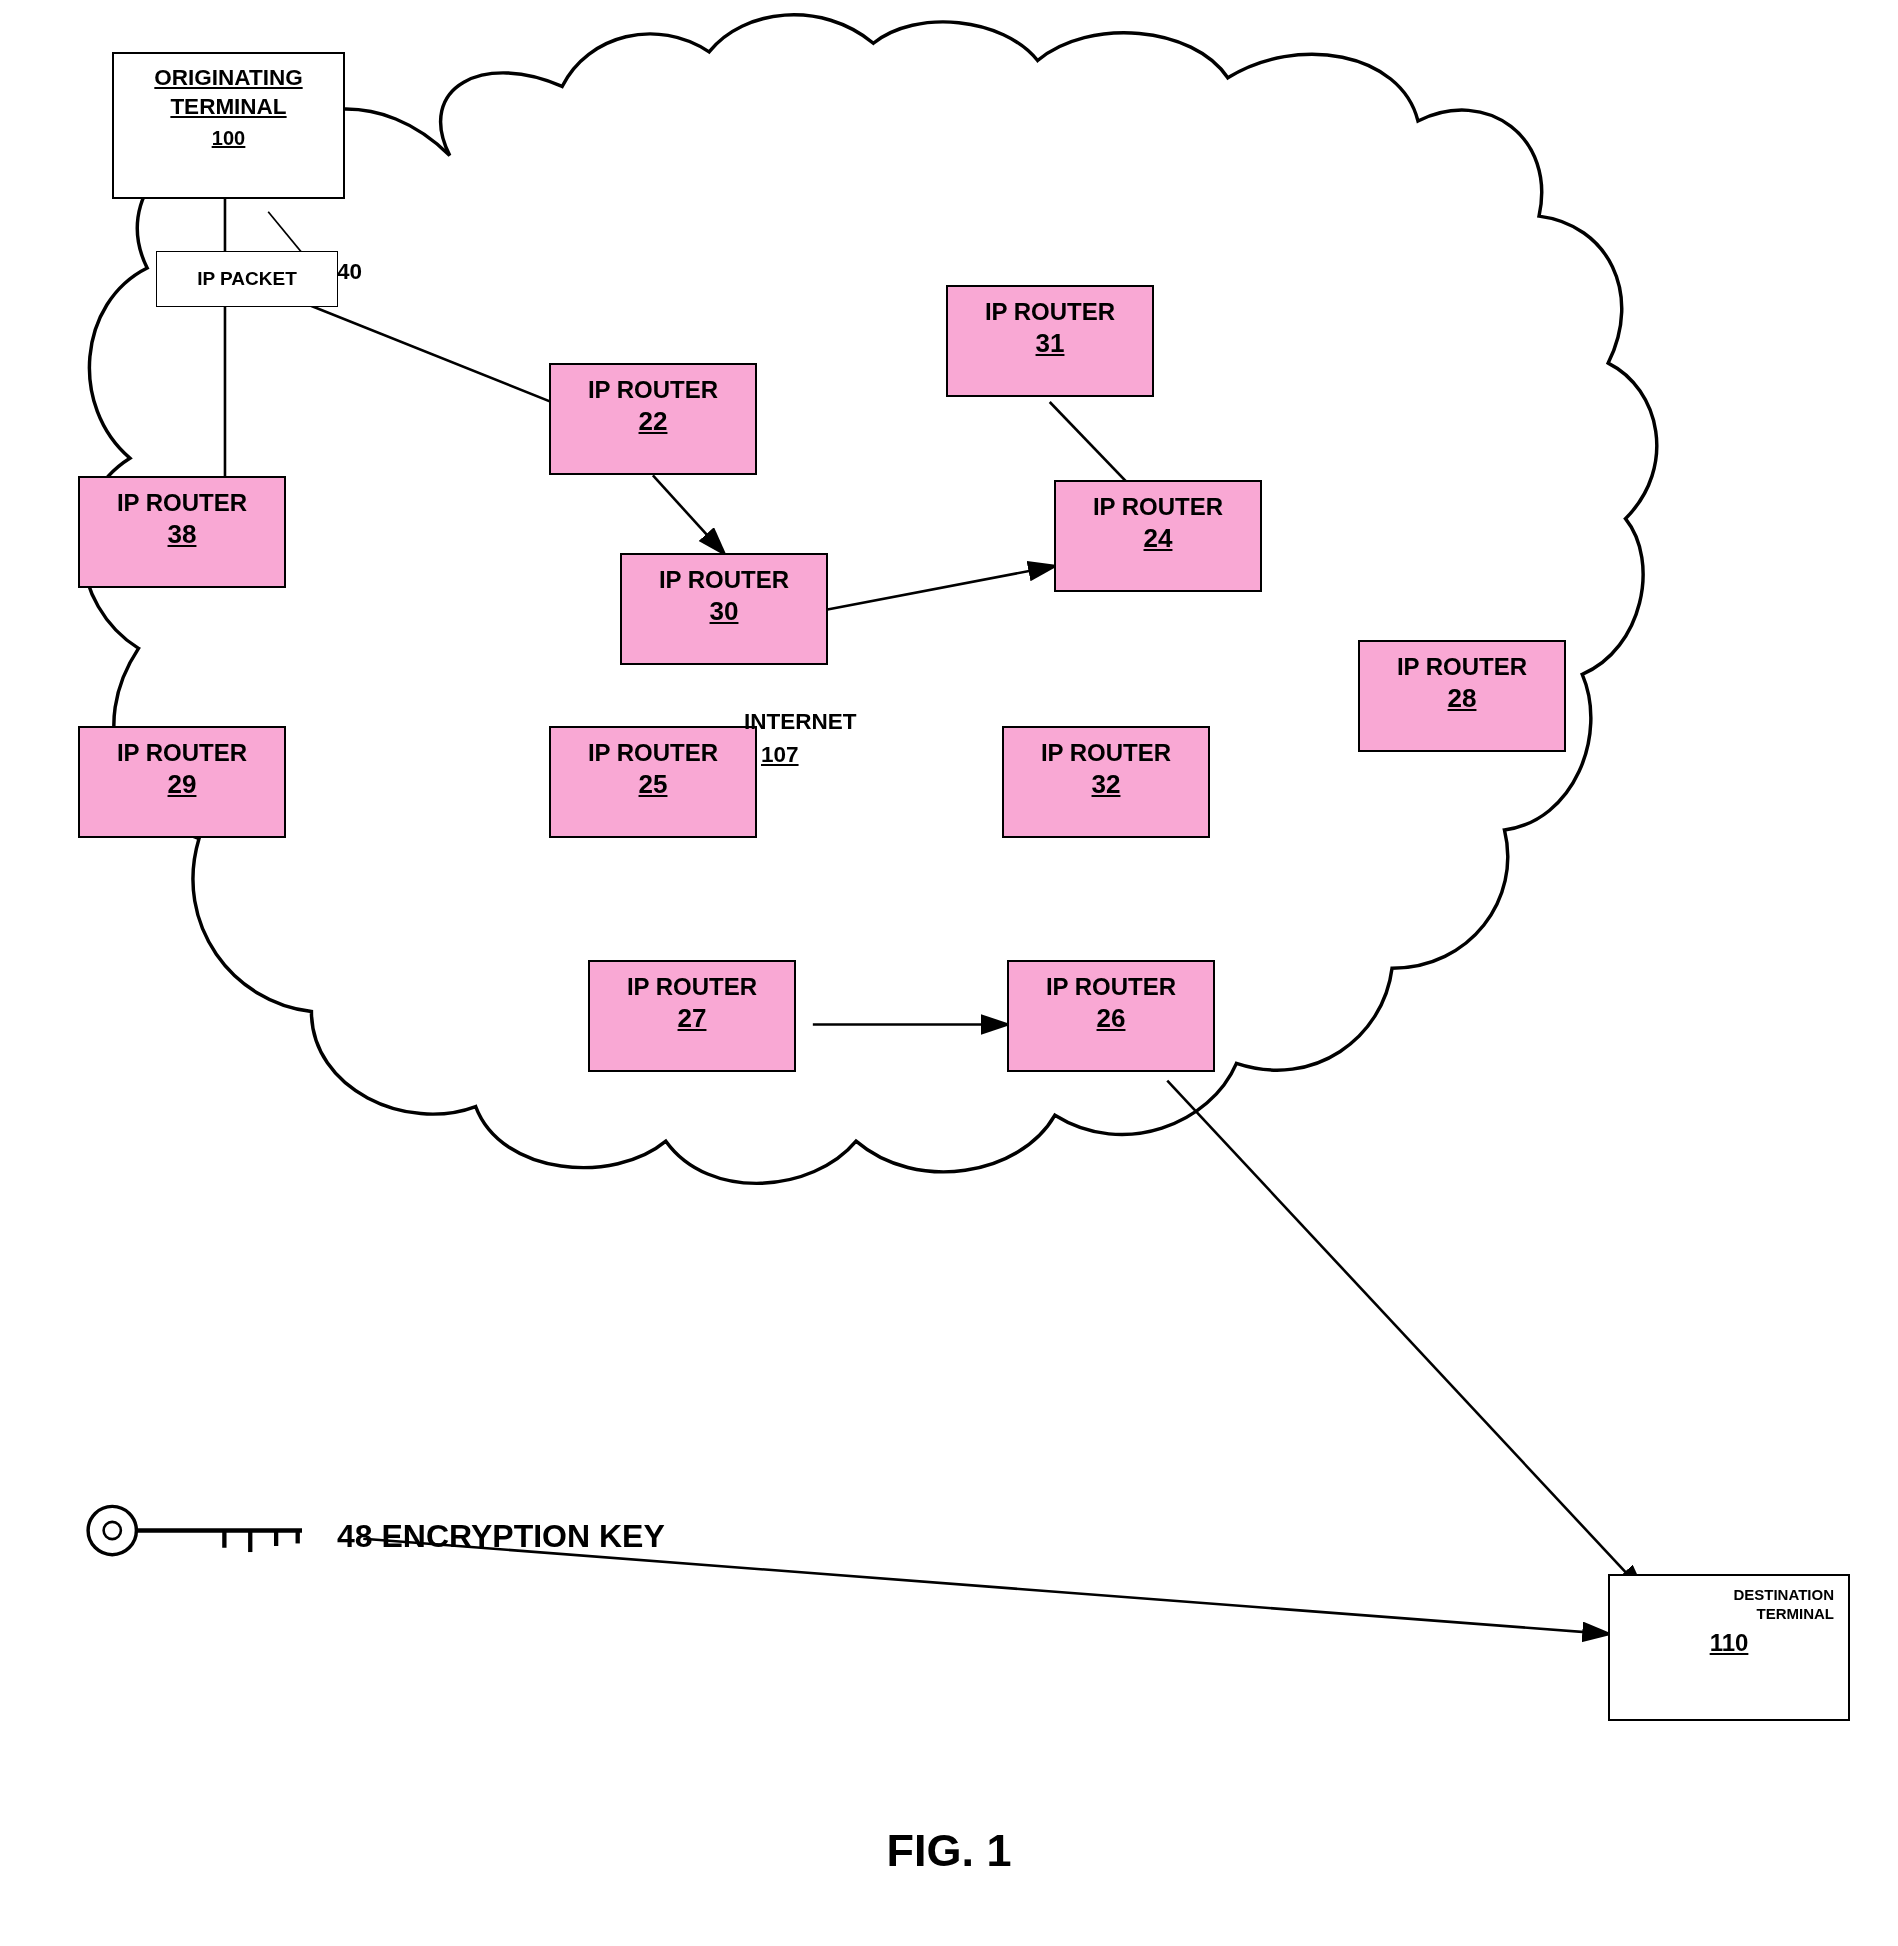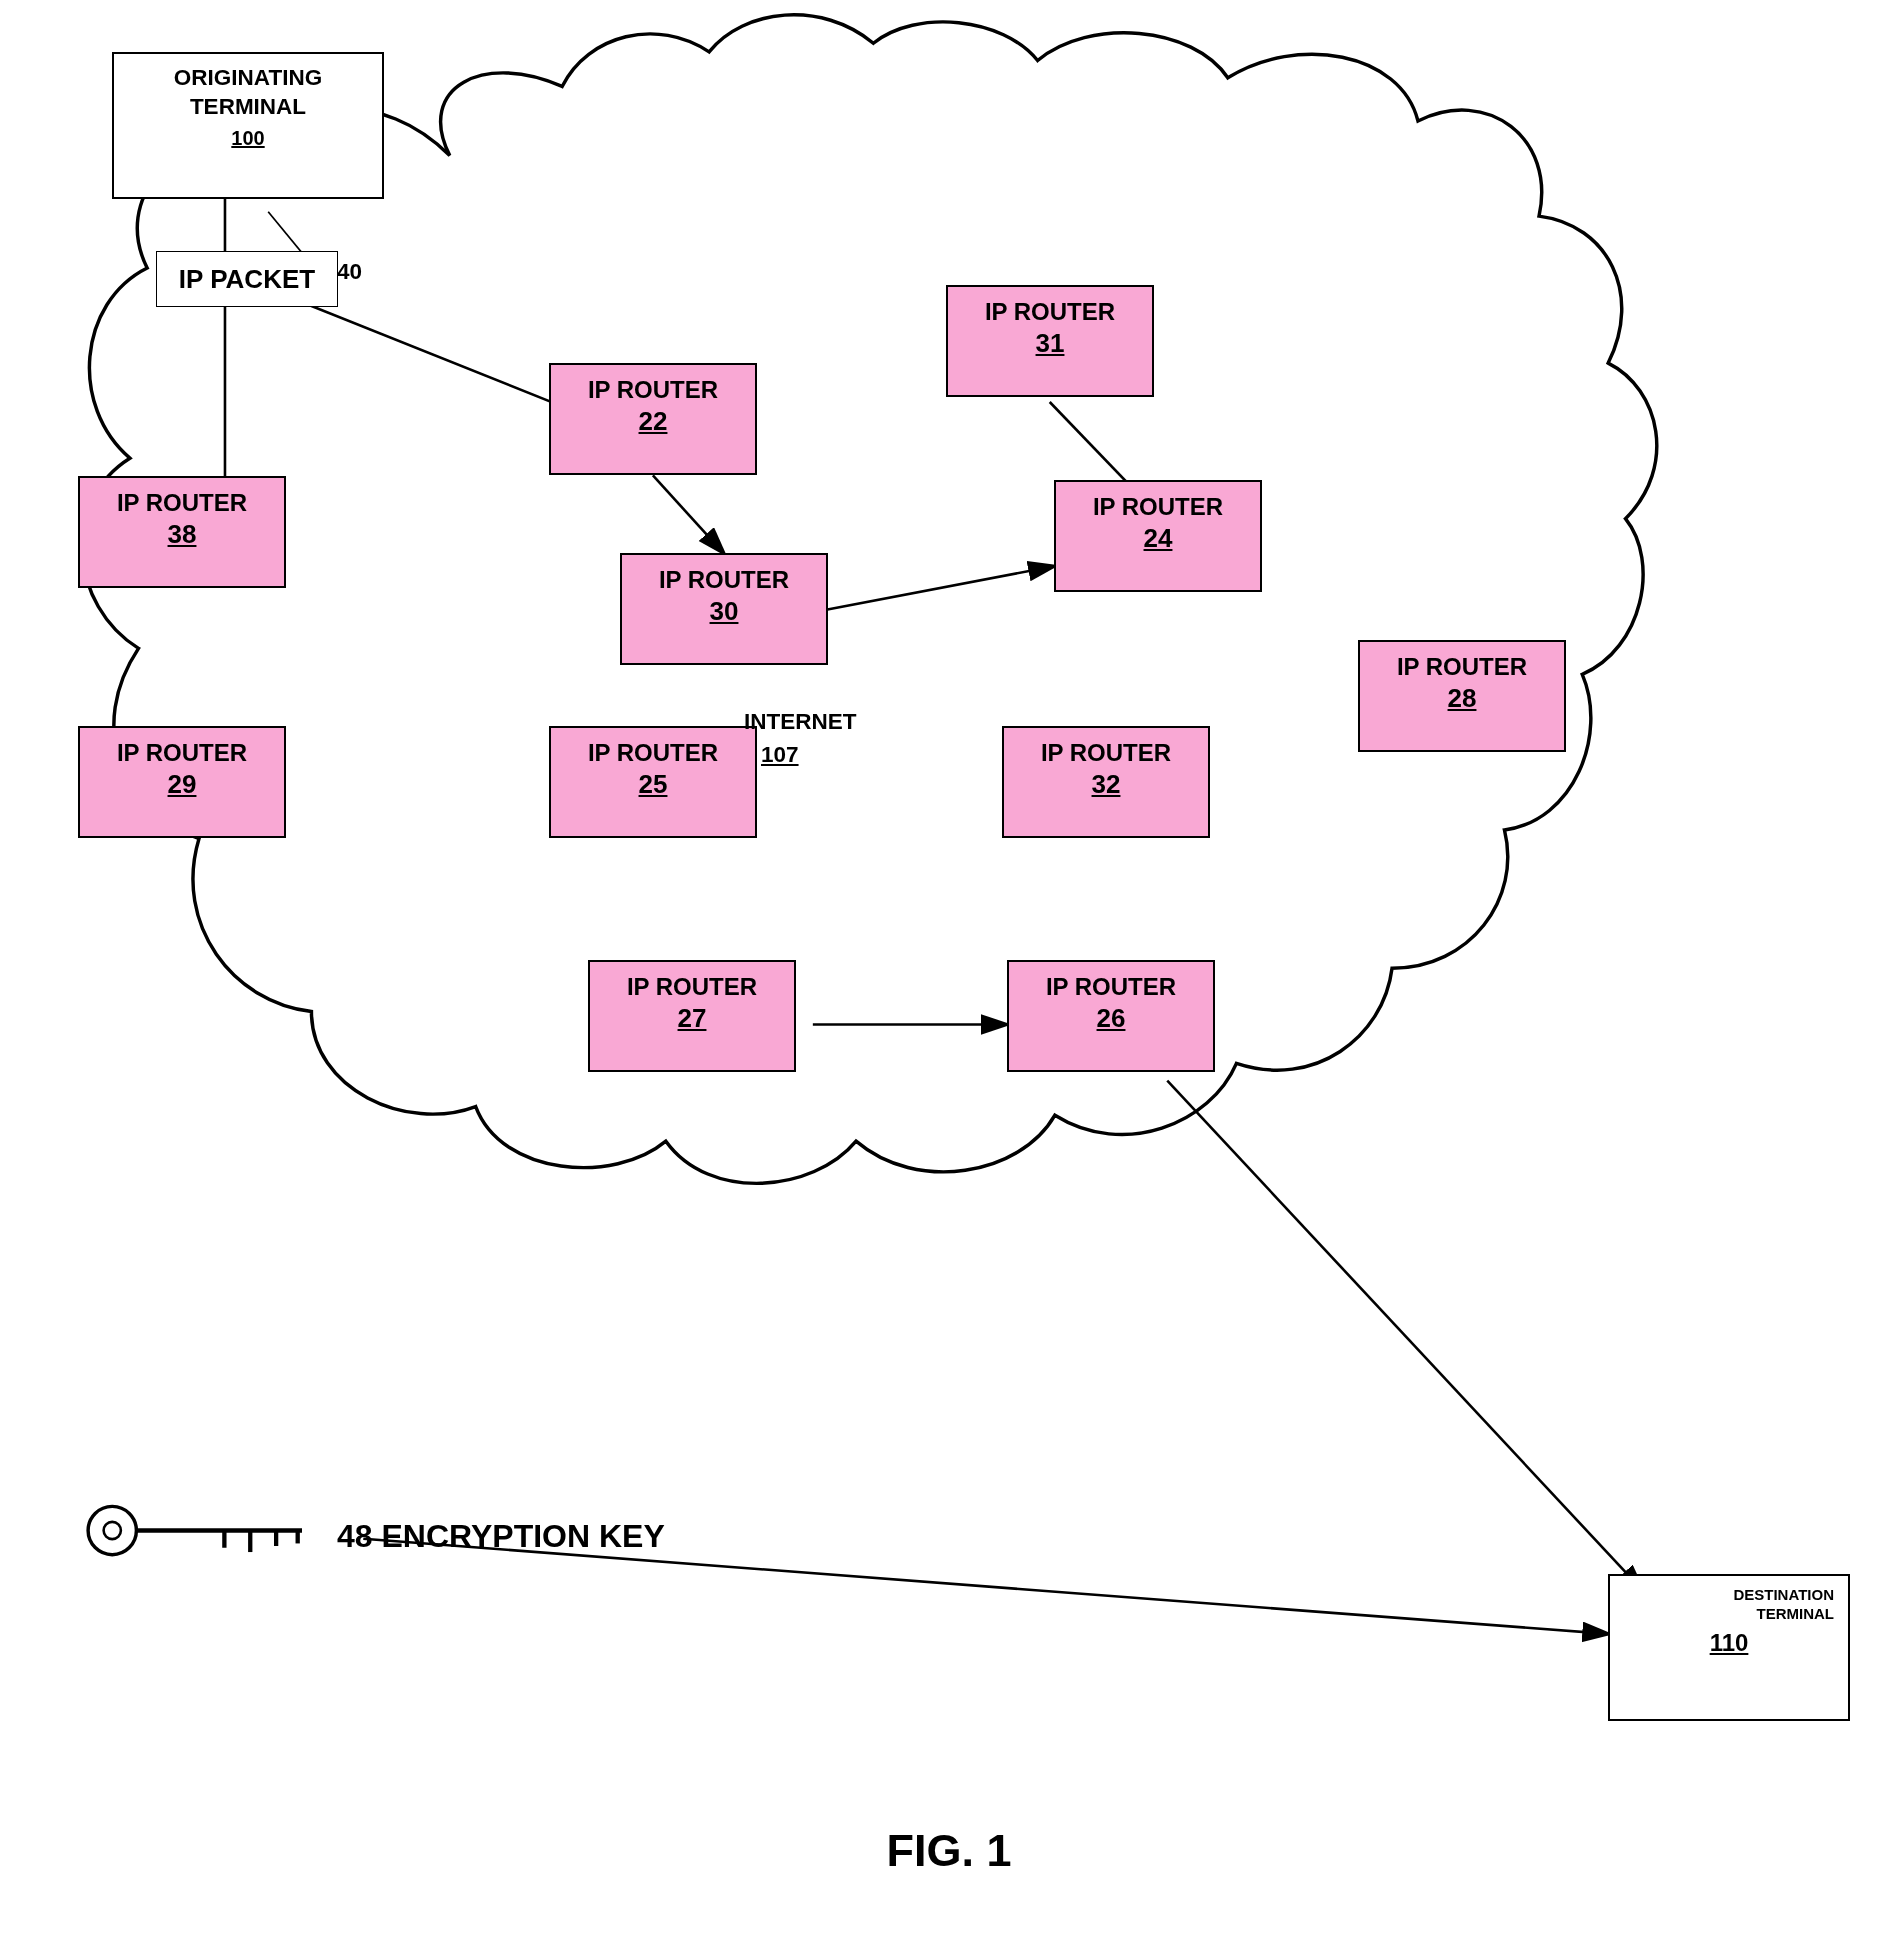--- a/index.html
+++ b/index.html
@@ -129,28 +129,28 @@
 
     <line x1="755" y1="550" x2="837" y2="640" stroke="#000" stroke-width="3" marker-end="url(#arrow)"></line>
 
     <line x1="940" y1="1185" x2="1164" y2="1185" stroke="#000" stroke-width="3" marker-end="url(#arrow)"></line>
 
     <line x1="1350" y1="1250" x2="1900" y2="1840" stroke="#000" stroke-width="3" marker-end="url(#arrow)"></line>
 
     <line x1="420" y1="1780" x2="1860" y2="1890" stroke="#000" stroke-width="3" marker-end="url(#arrow)"></line>
   </svg>
 
-  <div class="terminal-box" style="left:112px; top:52px; width:272px; height:147px;">
+  <div class="terminal-box" style="left:112px; top:52px; width:233px; height:147px;text-decoration:underline;">
     <span style="white-space:pre; display:block; font-size:22.5px; font-weight:bold; line-height:1.3;">ORIGINATING
 TERMINAL</span>
     <span class="num" style="display:block; text-decoration:underline; font-size:20px; font-weight:bold; margin-top:3.5px;">100</span>
   </div>
 
   <div class="label-box" style="left:156px; top:251px; width:182px; height:56px; display:flex; align-items:center; justify-content:center;">
-    <span style="font-size:26px; font-weight:bold;">IP PACKET</span>
+    <span style="font-size:19px; font-weight:bold;">IP PACKET</span>
   </div>
 
   <div class="plain-label" style="left:337px; top:259px;">40</div>
 
   <div class="router-box" style="left:549px; top:363px; width:208px; height:112px;">
     <span>IP ROUTER</span>
     <span class="num">22</span>
   </div>
 
   <div class="router-box" style="left:78px; top:476px; width:208px; height:112px;">

